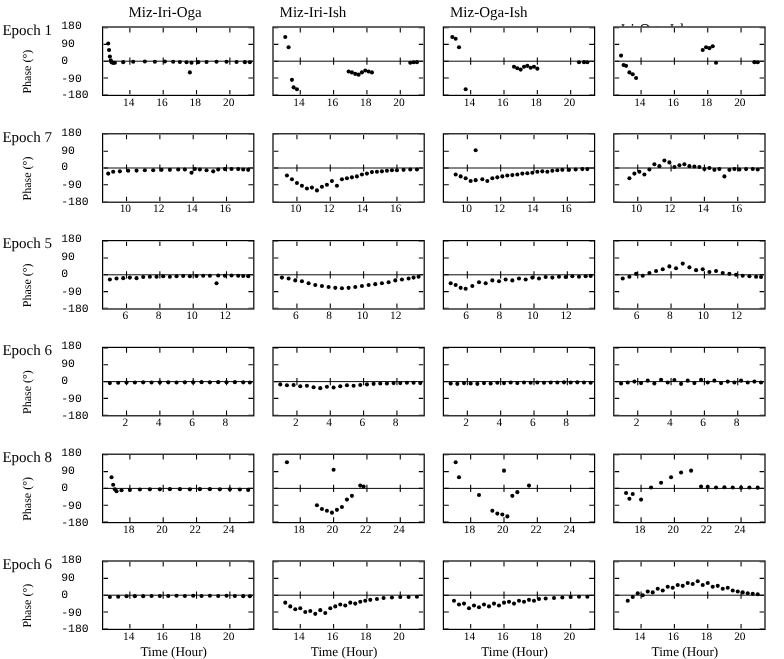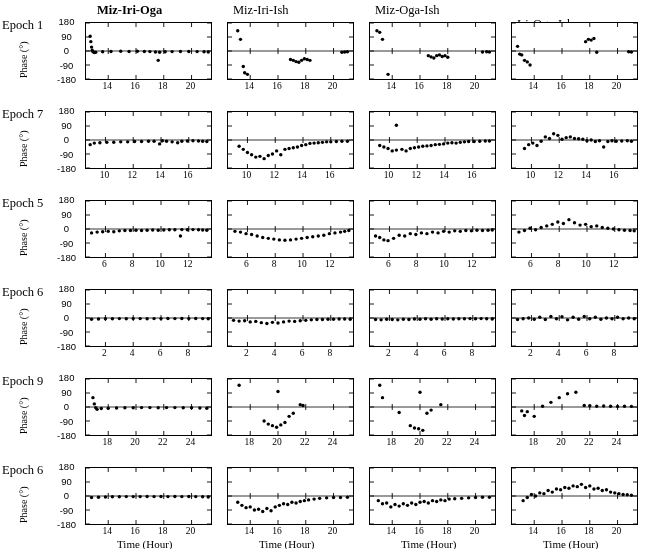--- a/index.html
+++ b/index.html
@@ -38,45 +38,45 @@
     position:absolute;
     box-sizing:border-box;
     border:1px solid #000;
     background:#fff;
     overflow:hidden;
   }
   .panel svg{display:block;}
   .ytick-label{
     position:absolute;
     font-size:9.5px;
-    font-family:Liberation Sans, sans-serif;
-    text-align:center;
+    font-family:Liberation Mono, monospace;
+    text-align:left;
     white-space:nowrap;
   }
   .xtick-label{
     position:absolute;
     font-size:9.5px;
     font-family:"Liberation Serif",serif;
     white-space:nowrap;
     text-align:center;
   }
 </style>
 </head>
 <body>
 
 <div id="page">
-    <div class="col-title" style="left: 97px; top: 3px; font-weight: bold;">Miz-Iri-Oga</div>
+    <div class="col-title" style="left: 107px; top: 3px;">Miz-Iri-Oga</div>
     <div class="col-title" style="left: 233px; top: 3px;">Miz-Iri-Ish</div>
     <div class="col-title" style="left: 375px; top: 3px;">Miz-Oga-Ish</div>
     <div class="col-title" style="left: 517px; top: 17px;">Iri-Oga-Ish</div>
     <div class="epoch-label" style="left: 2px; top: 7px;">Epoch 1</div>
     <div class="epoch-label" style="left: 2px; top: 96px;">Epoch 7</div>
     <div class="epoch-label" style="left: 2px; top: 185px;">Epoch 5</div>
     <div class="epoch-label" style="left: 2px; top: 274px;">Epoch 6</div>
-    <div class="epoch-label" style="left: 2px; top: 363px;">Epoch 9</div>
+    <div class="epoch-label" style="left: 2px; top: 363px;">Epoch 8</div>
     <div class="epoch-label" style="left: 2px; top: 452px;">Epoch 6</div>
     <div class="ylabel" style="left: 18px; top: 78px;">Phase (°)</div>
     <div class="ylabel" style="left: 18px; top: 167px;">Phase (°)</div>
     <div class="ylabel" style="left: 18px; top: 256px;">Phase (°)</div>
     <div class="ylabel" style="left: 18px; top: 345px;">Phase (°)</div>
     <div class="ylabel" style="left: 18px; top: 434px;">Phase (°)</div>
     <div class="ylabel" style="left: 18px; top: 523px;">Phase (°)</div>
     <div class="ytick-label" style="left: 51px; top: 16px; width: 31px;">180</div>
     <div class="ytick-label" style="left: 51px; top: 30.5px; width: 31px;">90</div>
     <div class="ytick-label" style="left: 51px; top: 45px; width: 31px;">0</div>

